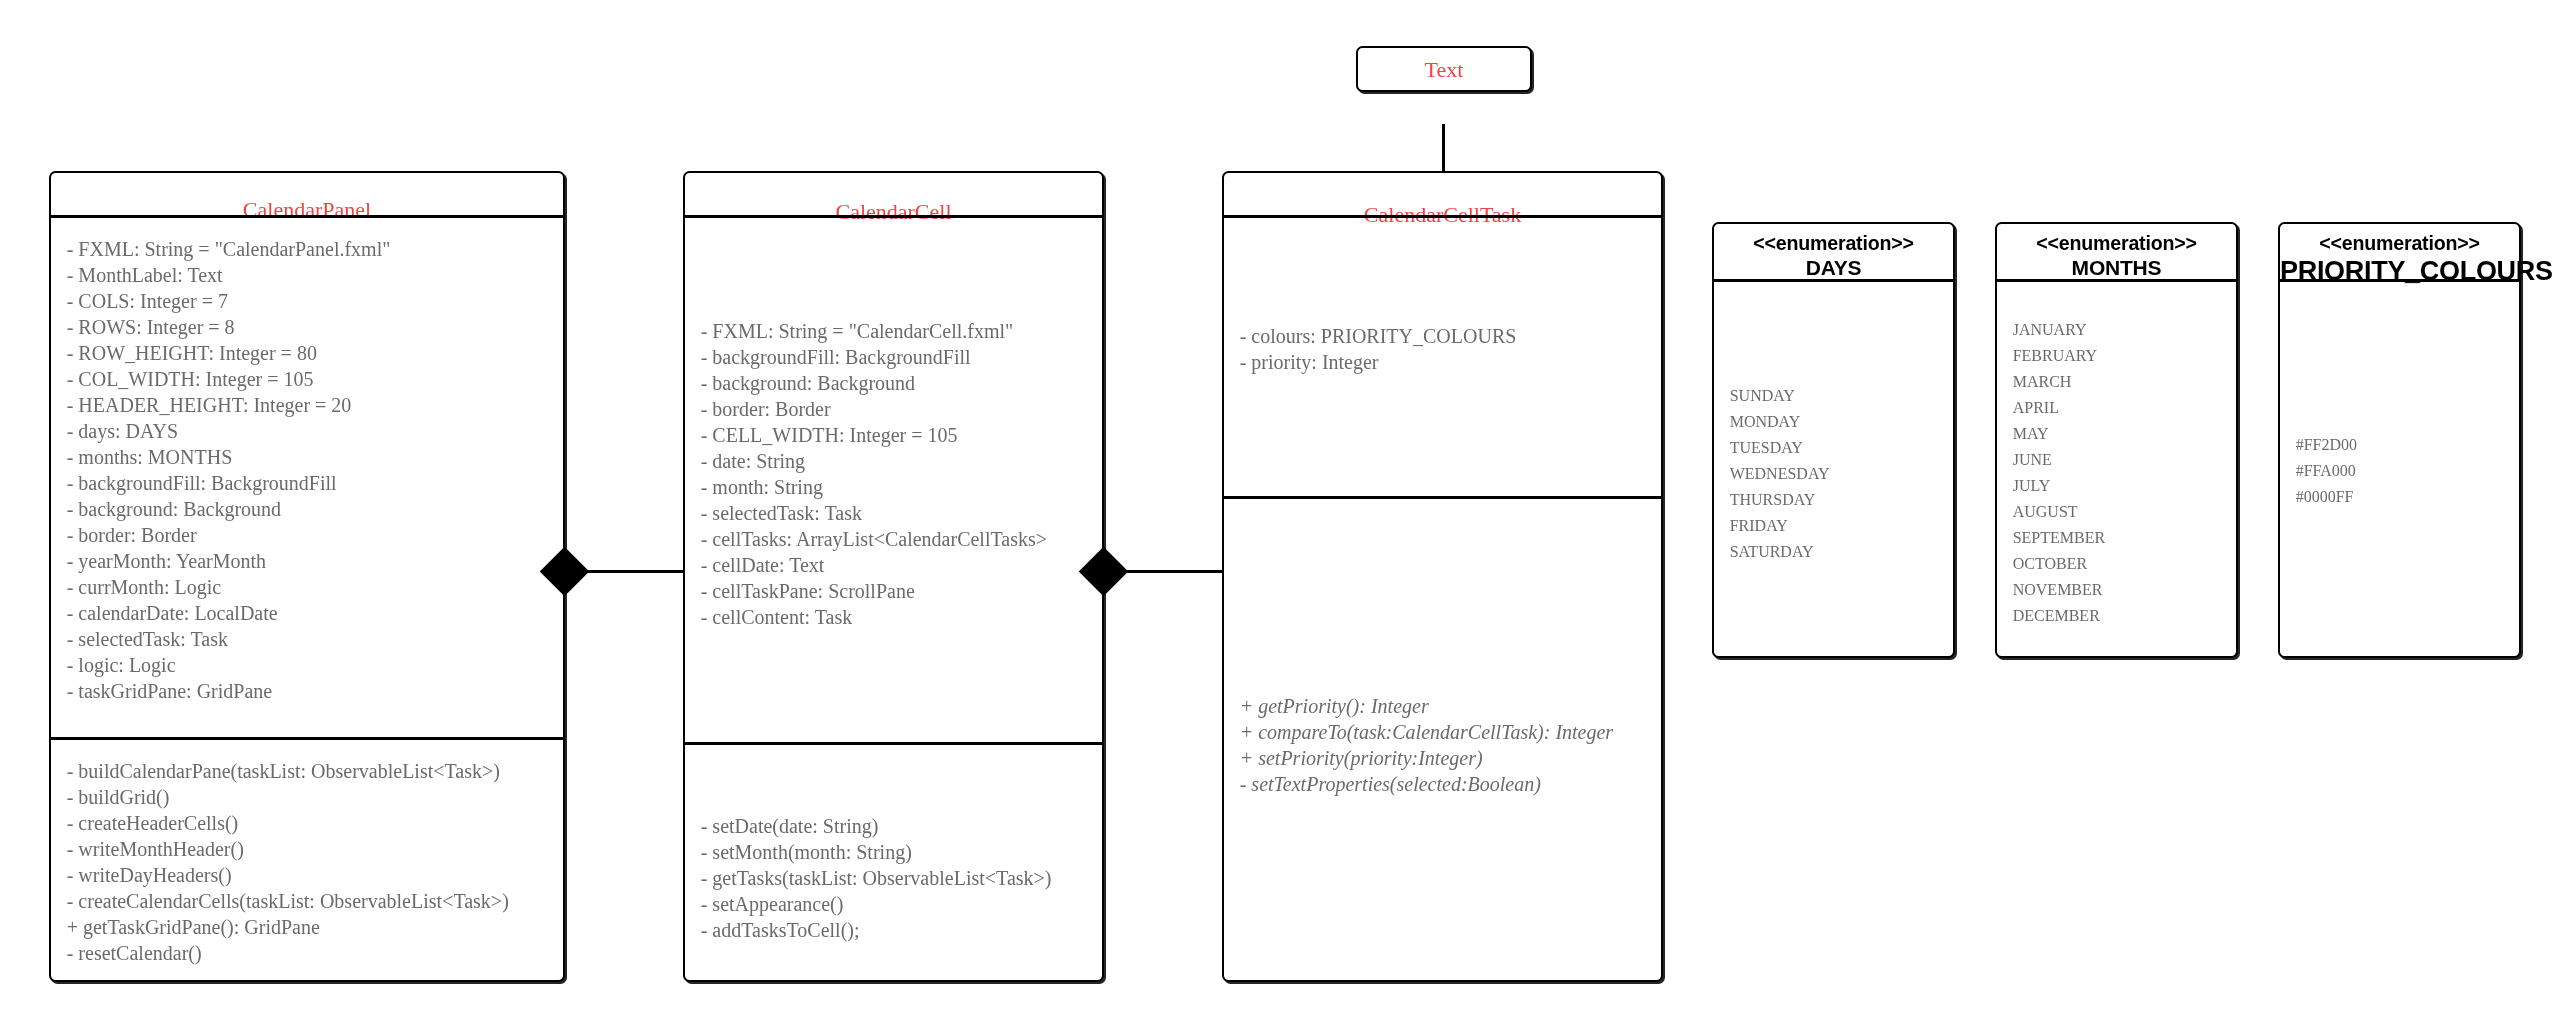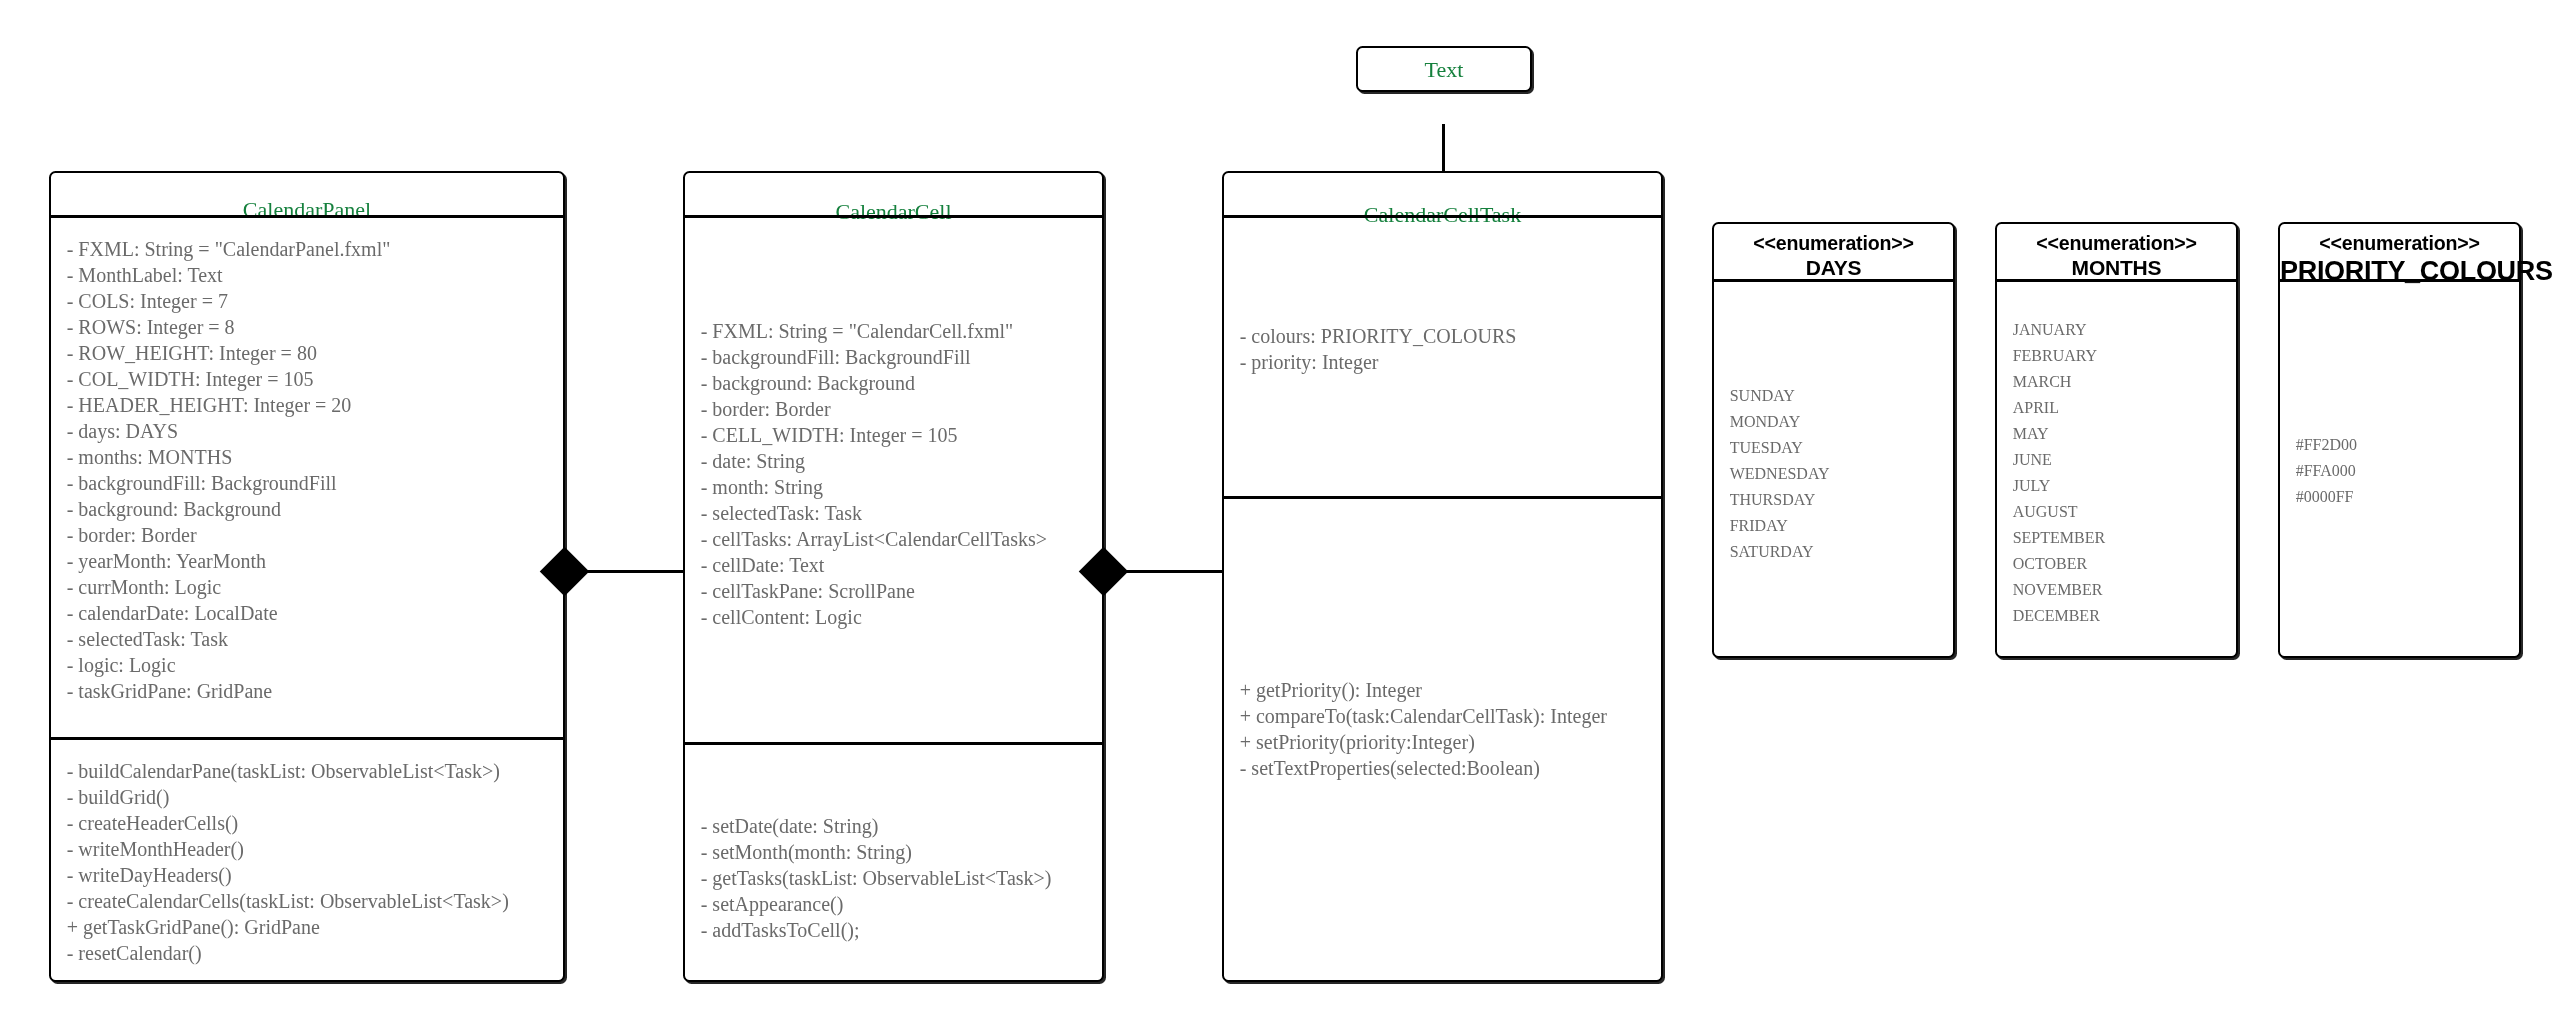--- a/index.html
+++ b/index.html
@@ -21,21 +21,21 @@
     position: absolute;
     box-sizing: border-box;
     background: #ffffff;
     border: 2px solid #000000;
     border-radius: 6.5px;
     box-shadow: 2px 2px 0 0 rgba(0,0,0,0.85);
   }
 
   .uml-title {
     text-align: center;
-    color: #15803d;
+    color: #ef4444;
     font-size: 22px;
     line-height: 1.15;
     white-space: nowrap;
   }
 
   .uml-divider {
     position: absolute;
     left: 0;
     right: 0;
     height: 0;
@@ -162,21 +162,21 @@
       <div class="uml-line">- backgroundFill: BackgroundFill</div>
       <div class="uml-line">- background: Background</div>
       <div class="uml-line">- border: Border</div>
       <div class="uml-line">- CELL_WIDTH: Integer = 105</div>
       <div class="uml-line">- date: String</div>
       <div class="uml-line">- month: String</div>
       <div class="uml-line">- selectedTask: Task</div>
       <div class="uml-line">- cellTasks: ArrayList&lt;CalendarCellTasks&gt;</div>
       <div class="uml-line">- cellDate: Text</div>
       <div class="uml-line">- cellTaskPane: ScrollPane</div>
-      <div class="uml-line">- cellContent: Logic</div>
+      <div class="uml-line">- cellContent: Task</div>
     </div>
     <div class="uml-divider" style="top:569px;"></div>
     <div class="uml-compartment" style="top:640px;">
       <div class="uml-line">- setDate(date: String)</div>
       <div class="uml-line">- setMonth(month: String)</div>
       <div class="uml-line">- getTasks(taskList: ObservableList&lt;Task&gt;)</div>
       <div class="uml-line">- setAppearance()</div>
       <div class="uml-line">- addTasksToCell();</div>
     </div>
   </div>
@@ -185,21 +185,21 @@
   <div class="rel-line horizontal" style="left:1122px; top:570px; width:101px;"></div>
 
   <div class="uml-box" style="left:1222px; top:171px; width:441px; height:811px;">
     <div class="uml-title" style="padding-top:29px;">CalendarCellTask</div>
     <div class="uml-divider" style="top:42px;"></div>
     <div class="uml-compartment" style="top:150px;">
       <div class="uml-line">- colours: PRIORITY_COLOURS</div>
       <div class="uml-line">- priority: Integer</div>
     </div>
     <div class="uml-divider" style="top:323px;"></div>
-    <div class="uml-compartment" style="top:504px;">
+    <div class="uml-compartment" style="top:520px;font-style:italic;">
       <div class="uml-line">+ getPriority(): Integer</div>
       <div class="uml-line">+ compareTo(task:CalendarCellTask): Integer</div>
       <div class="uml-line">+ setPriority(priority:Integer)</div>
       <div class="uml-line">- setTextProperties(selected:Boolean)</div>
     </div>
   </div>
 
   <div class="uml-box" style="left:1712px; top:222px; width:243px; height:436px;">
     <div class="enum-header" style="padding-top:7.8px;">
       <span>&lt;&lt;enumeration&gt;&gt;</span>

